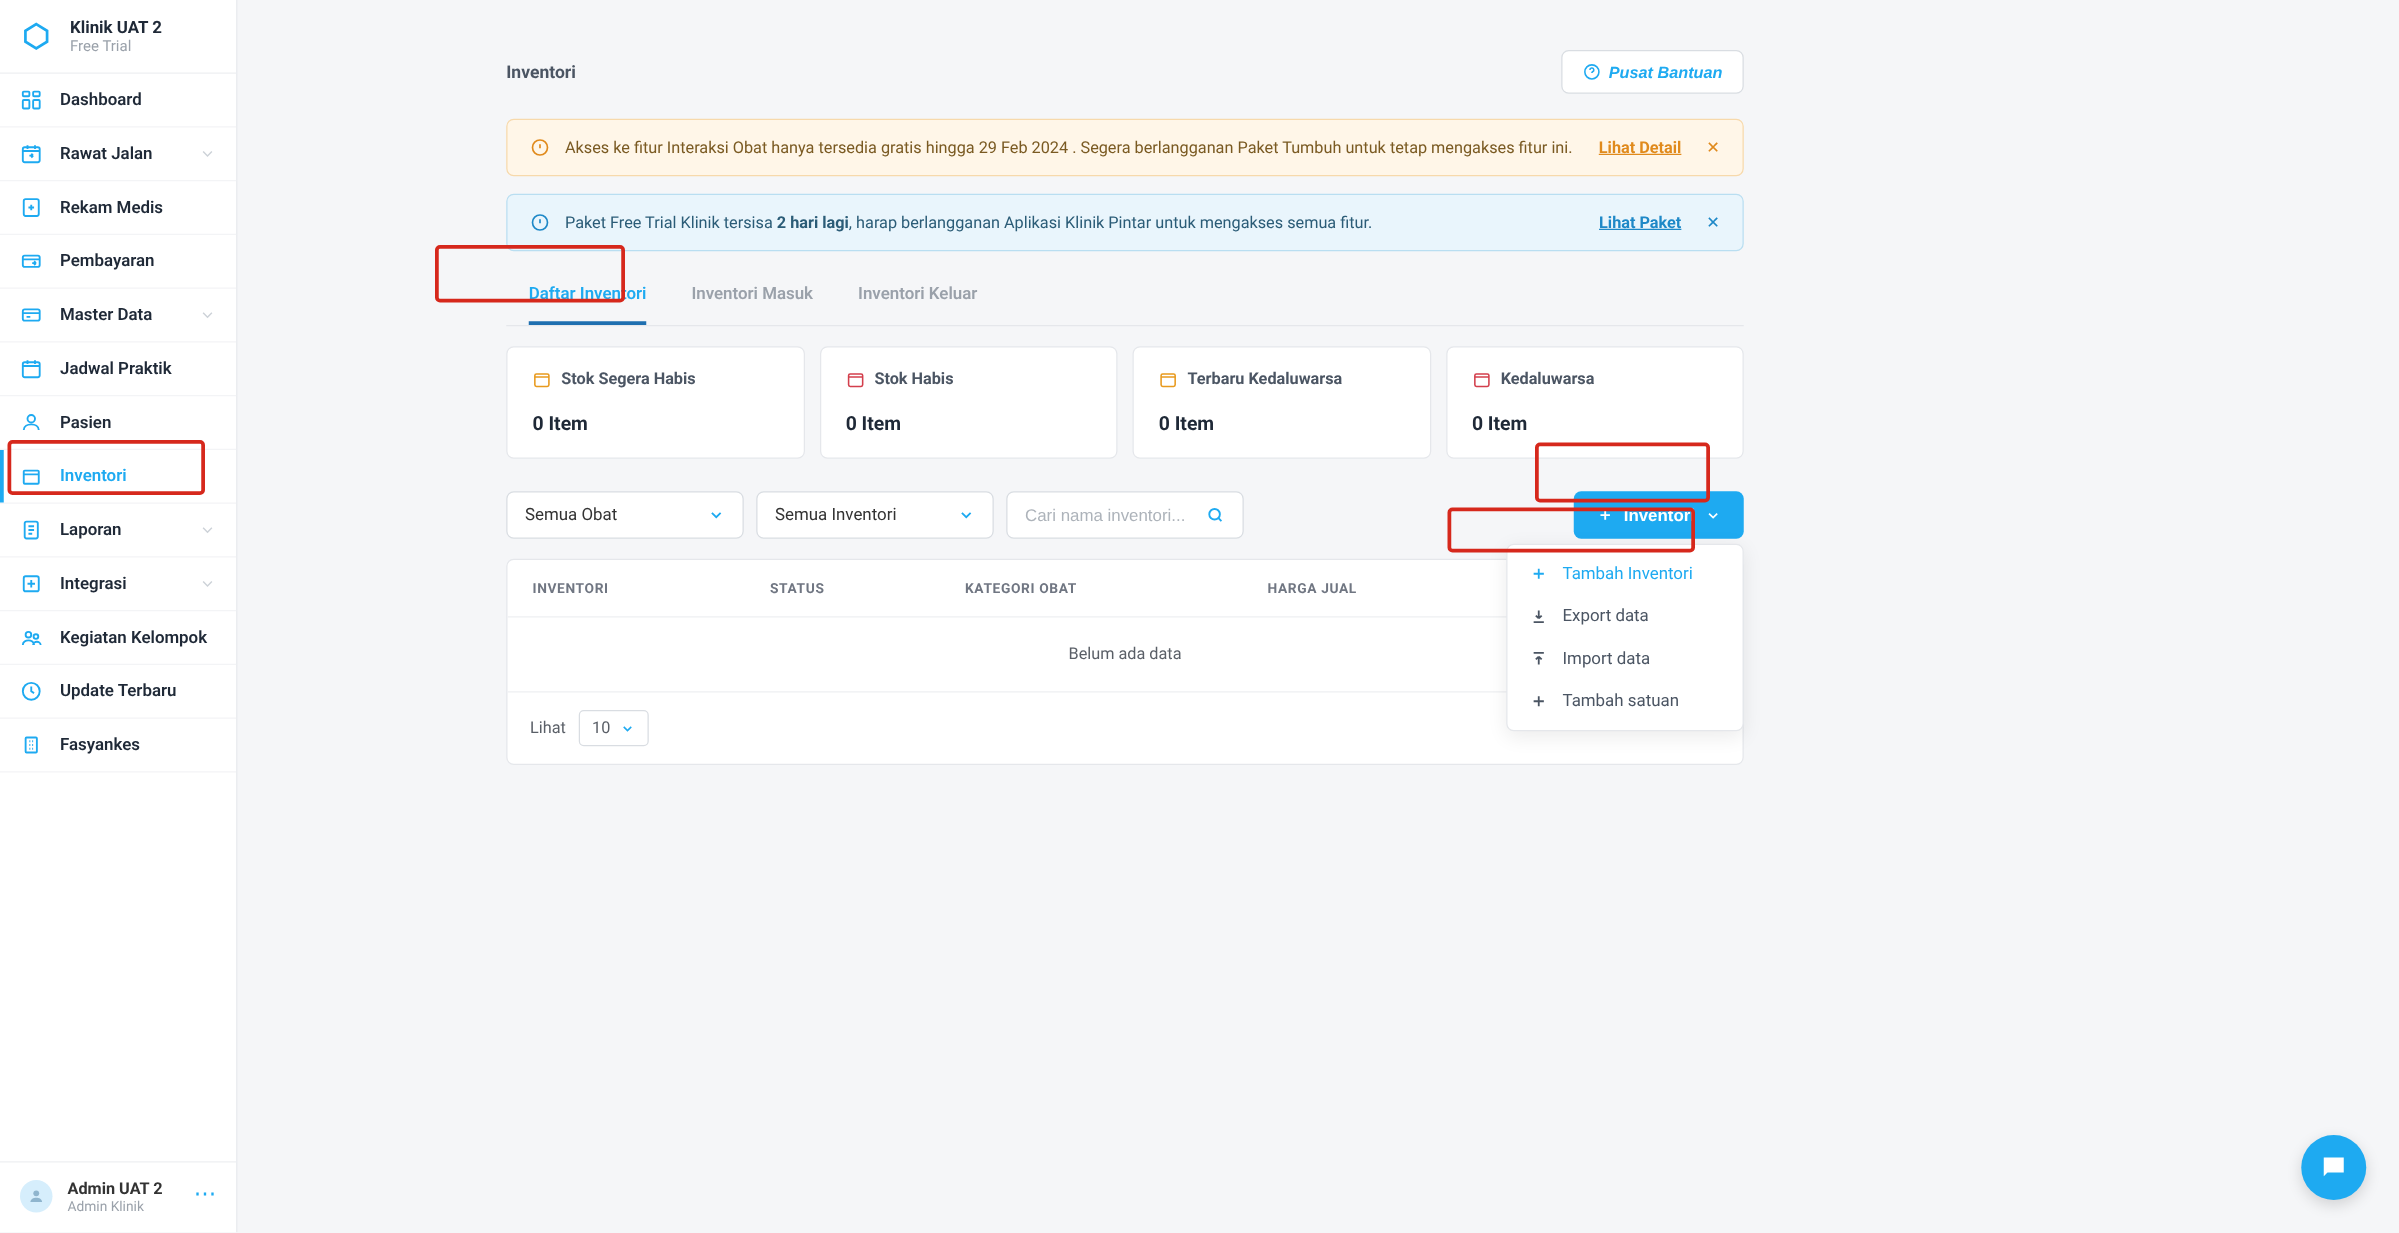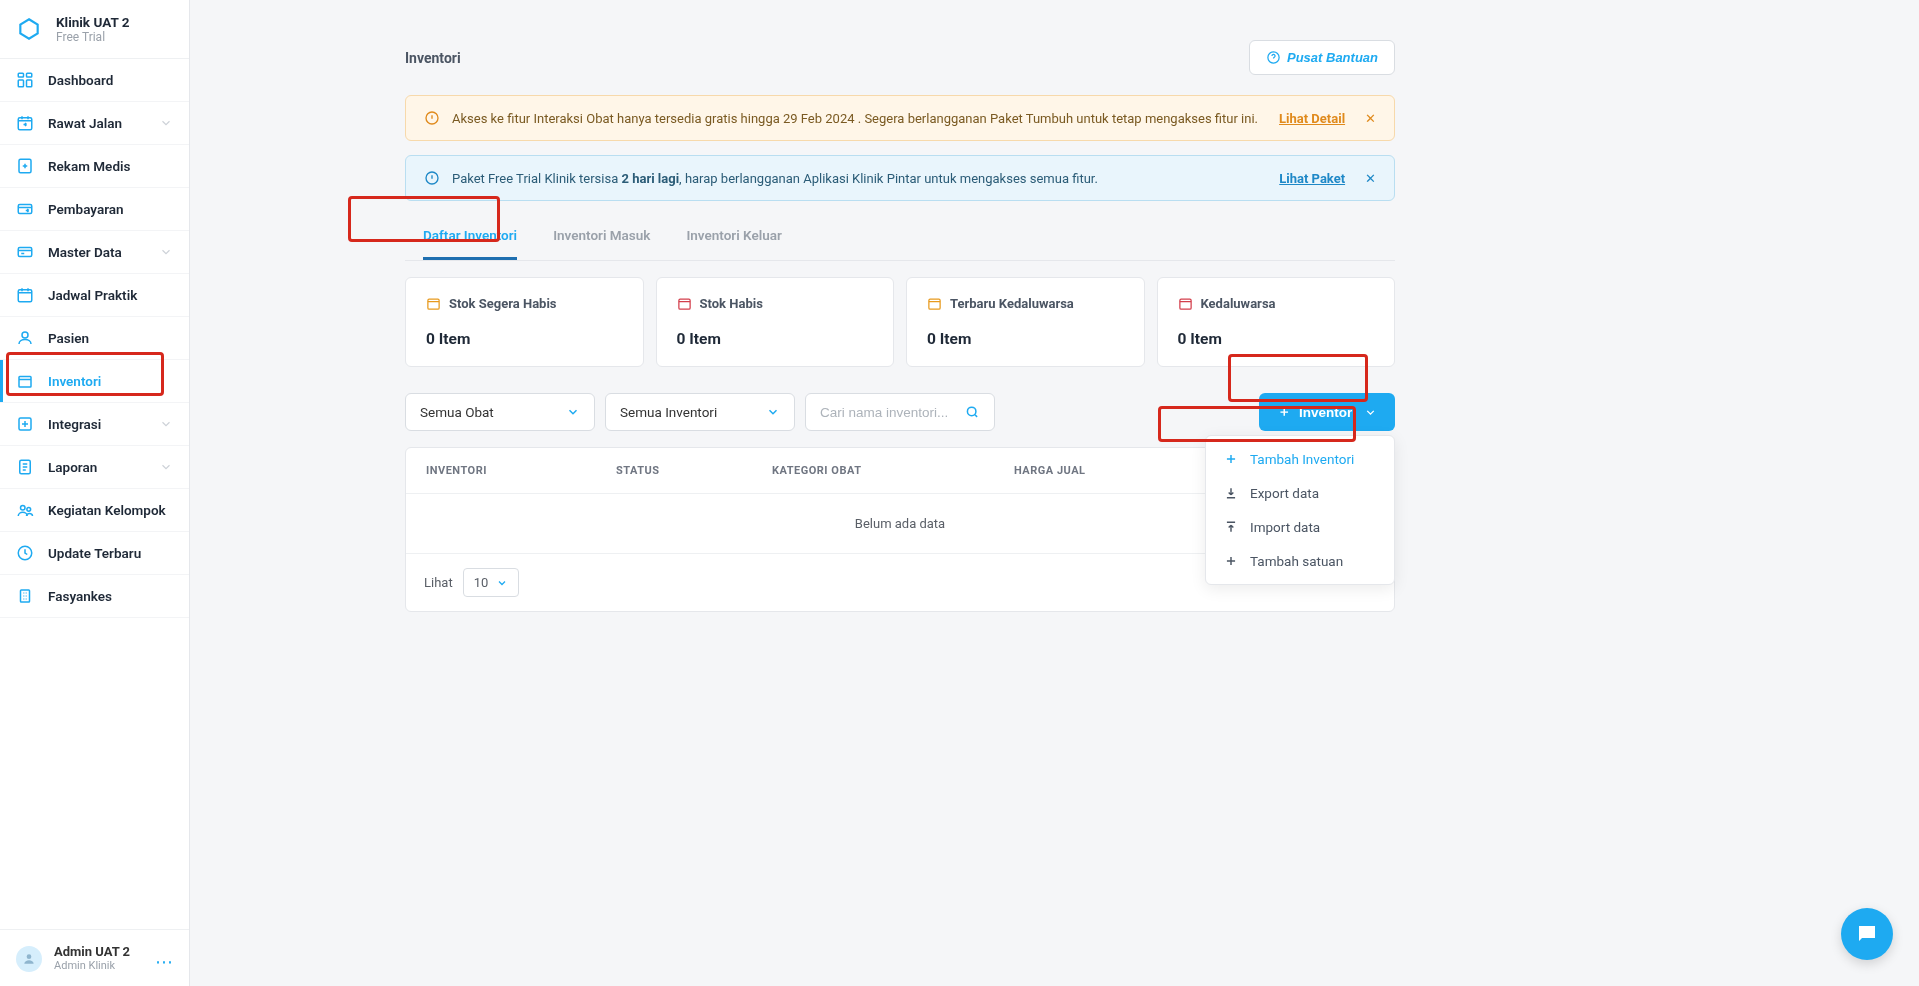--- a/index.html
+++ b/index.html
@@ -11,21 +11,21 @@
 .sidebar-head { display: flex; align-items: center; padding: 14px 16px; border-bottom: 1px solid #eef0f2; }
 .logo { width: 26px; height: 26px; color: #1eaaf1; margin-right: 14px; }
 .clinic-name { font-weight: 700; font-size: 13.5px; color: #1f2937; }
 .clinic-sub { font-size: 12px; color: #9aa1aa; }
 .nav { flex: 1; overflow: auto; }
 .nav-item { display: flex; align-items: center; padding: 12px 16px; font-size: 13.5px; font-weight: 600; color: #1f2937; border-bottom: 1px solid #f3f4f6; cursor: pointer; position: relative; }
 .nav-item .nav-icon { width: 18px; height: 18px; margin-right: 14px; color: #1eaaf1; flex-shrink: 0; }
 .nav-item .chev { margin-left: auto; color: #cdd2d8; }
 .nav-item.active { color: #1eaaf1; }
 .nav-item.active::before { content: ""; position: absolute; left: 0; top: 0; bottom: 0; width: 3px; background: #1eaaf1; }
-.sidebar-foot { padding: 14px 16px; border-top: 1px solid #eef0f2; display: flex; align-items: flex-end; }
+.sidebar-foot { padding: 14px 16px; border-top: 1px solid #eef0f2; display: flex; align-items: flex-start; }
 .avatar { width: 26px; height: 26px; border-radius: 50%; background: #d6eefc; margin-right: 12px; display:flex; align-items:center; justify-content:center; color:#8fb5ce; }
 .user-name { font-weight: 700; font-size: 13px; }
 .user-role { font-size: 11px; color: #9aa1aa; }
 .dots { margin-left: auto; color: #1eaaf1; font-size: 18px; }
 
 
 .main { flex: 1; padding: 0 40px; overflow: auto; }
 .content { max-width: 990px; margin-left: 175px; padding-top: 40px; }
 .page-head { display: flex; justify-content: space-between; align-items: center; margin-bottom: 20px; }
 .page-title { font-size: 14px; font-weight: 700; color: #4b5563; }
@@ -153,34 +153,34 @@
         </div>
         <div class="nav-item active">
           <svg class="nav-icon" viewBox="0 0 24 24" fill="none" stroke="currentColor" stroke-width="2">
             <rect x="4" y="6" width="16" height="14" rx="1"></rect>
             <path d="M4 10h16"></path>
           </svg>
           <span>Inventori</span>
         </div>
         <div class="nav-item">
           <svg class="nav-icon" viewBox="0 0 24 24" fill="none" stroke="currentColor" stroke-width="2">
+            <rect x="5" y="3" width="14" height="18" rx="2"></rect>
+            <path d="M9 8h6M9 12h6M9 16h4"></path>
+          </svg>
+          <span>Laporan</span>
+          <svg class="chev" width="14" height="14" viewBox="0 0 24 24" fill="none" stroke="currentColor" stroke-width="2">
+            <path d="m6 9 6 6 6-6"></path>
+          </svg>
+        </div>
+        <div class="nav-item">
+          <svg class="nav-icon" viewBox="0 0 24 24" fill="none" stroke="currentColor" stroke-width="2">
             <rect x="4" y="4" width="16" height="16" rx="2"></rect>
             <path d="M8 12h8M12 8v8"></path>
           </svg>
           <span>Integrasi</span>
-          <svg class="chev" width="14" height="14" viewBox="0 0 24 24" fill="none" stroke="currentColor" stroke-width="2">
-            <path d="m6 9 6 6 6-6"></path>
-          </svg>
-        </div>
-        <div class="nav-item">
-          <svg class="nav-icon" viewBox="0 0 24 24" fill="none" stroke="currentColor" stroke-width="2">
-            <rect x="5" y="3" width="14" height="18" rx="2"></rect>
-            <path d="M9 8h6M9 12h6M9 16h4"></path>
-          </svg>
-          <span>Laporan</span>
           <svg class="chev" width="14" height="14" viewBox="0 0 24 24" fill="none" stroke="currentColor" stroke-width="2">
             <path d="m6 9 6 6 6-6"></path>
           </svg>
         </div>
         <div class="nav-item">
           <svg class="nav-icon" viewBox="0 0 24 24" fill="none" stroke="currentColor" stroke-width="2">
             <circle cx="9" cy="9" r="3"></circle>
             <circle cx="17" cy="11" r="2.5"></circle>
             <path d="M3 20c0-3 3-5 6-5s6 2 6 5M14 20c0-2 2-3.5 4-3.5s4 1.5 4 3.5"></path>
           </svg>

